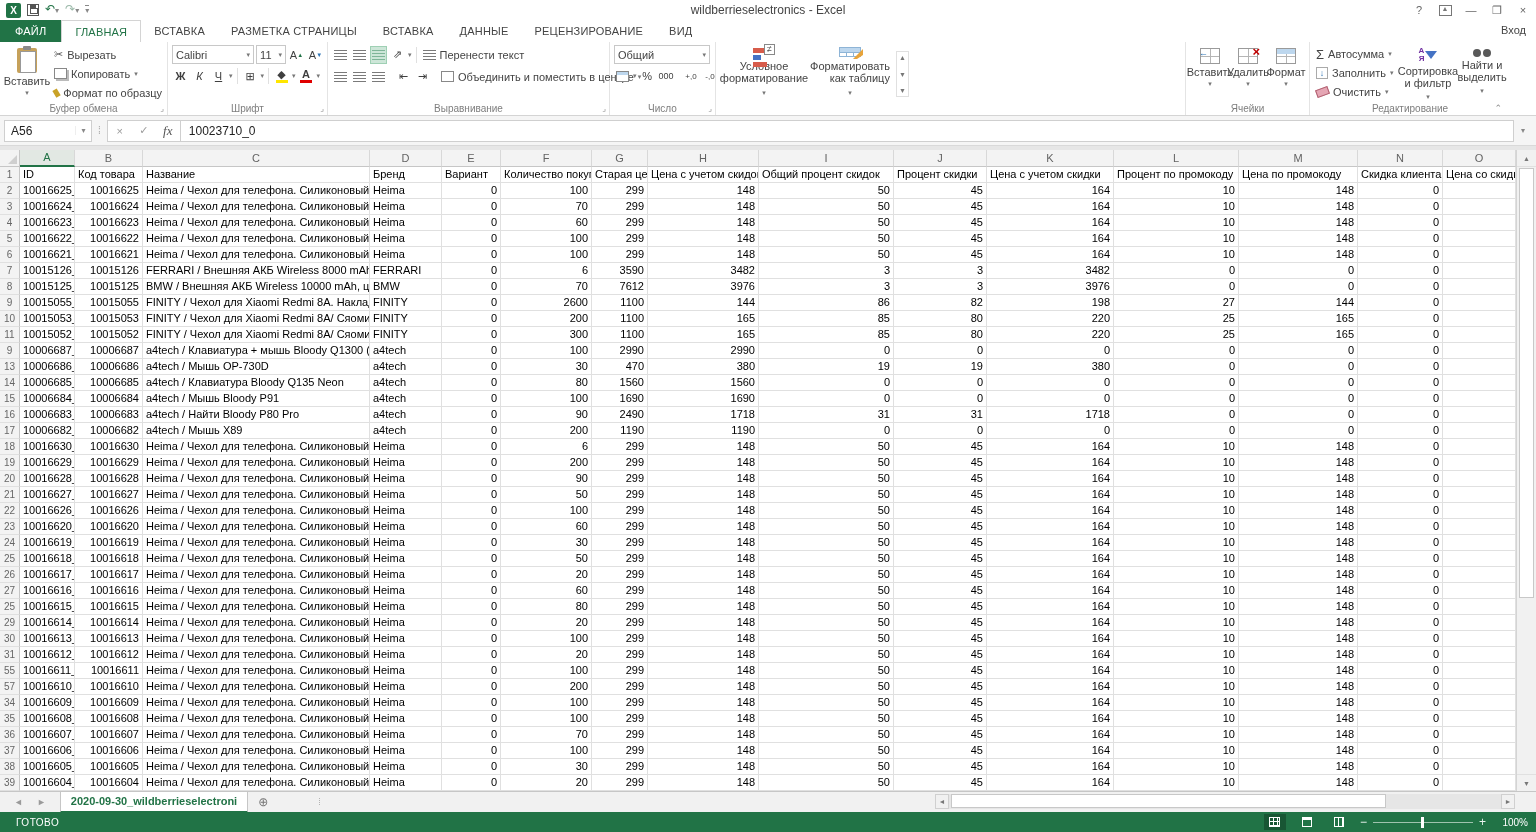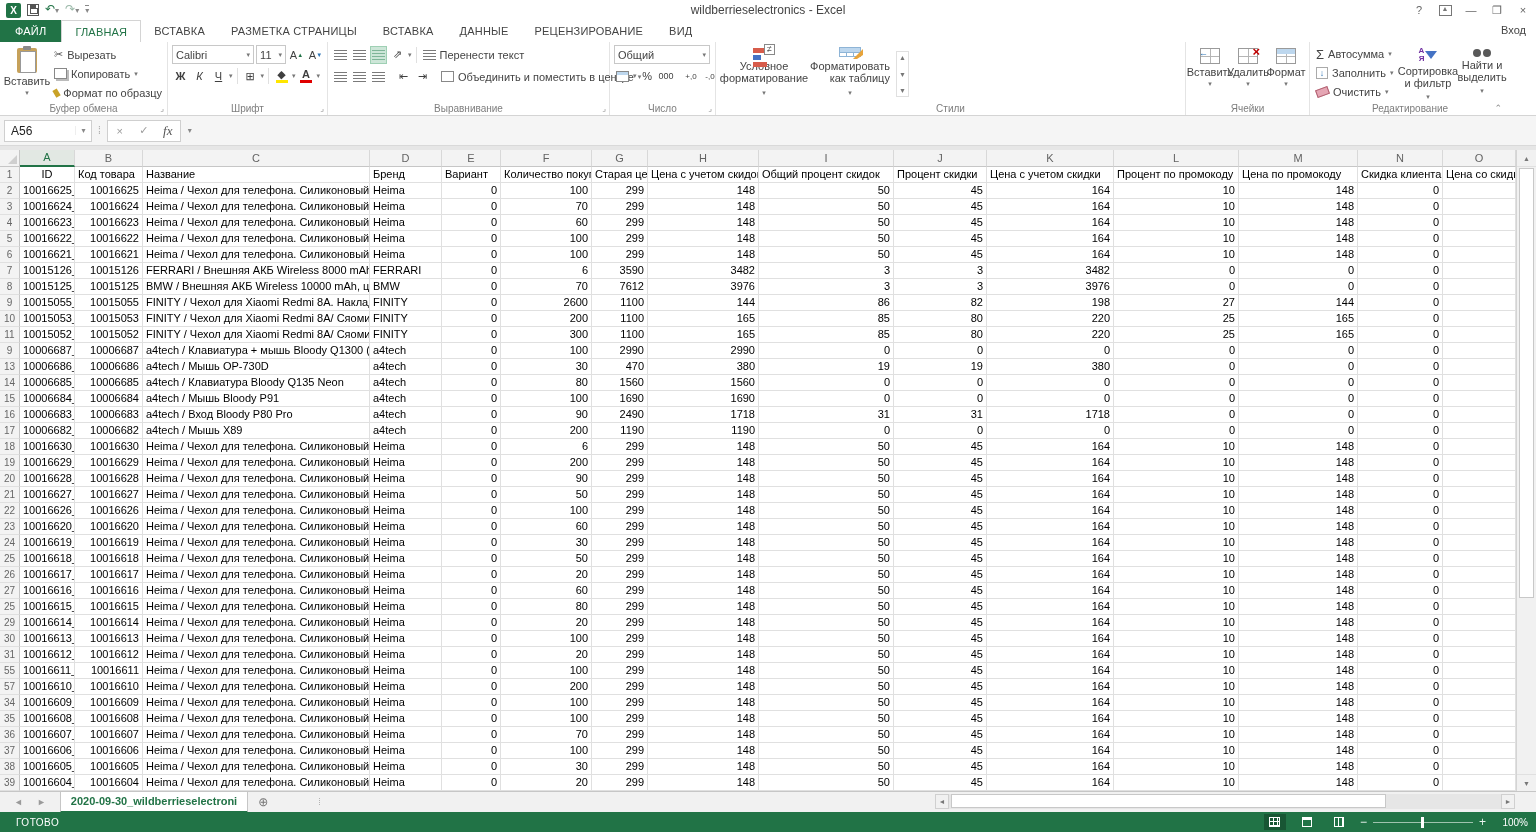--- a/index.html
+++ b/index.html
@@ -340,21 +340,20 @@
     <div class="bigbtn" style="width:84px;text-align:right;">
       <span class="tbl-ico"></span>
       <span>Форматировать как таблицу</span>
         <span class="caret">▾</span>
     </div>
     <div class="gal-scroll">
         <span>▲</span>
         <span>▼</span>
         <span>▼</span>
       </div>
-    <span class="glabel">Стили</span>
   </div>
 
   <div class="rgroup" style="width:124px; display:flex; justify-content:center;">
     <div class="cellbtn">
         <span class="cell-ico ins"></span>
         <span>Вставить</span>
         <span class="caret">▾</span>
       </div>
     <div class="cellbtn">
         <span class="cell-ico del"></span>
@@ -415,20 +414,21 @@
   <div class="namebox">
     <span class="nb-text">A56</span>
     <span class="nb-caret">▾</span>
   </div>
   <span class="fb-dots">⁞</span>
   <div class="fb-btns">
     <span class="fb-btn">×</span>
     <span class="fb-btn">✓</span>
     <span class="fb-btn fx">fx</span>
   </div>
+  <div class="fb-value">10023710_0</div>
   <span class="fb-exp">▾</span>
 </div>
 
 <div class="sheet">
   <div class="colrow">
     <div class="corner"></div>
   <div class="colh sel" style="width: 55px;">A</div>
       <div class="colh" style="width: 68px;">B</div>
       <div class="colh" style="width: 227px;">C</div>
       <div class="colh" style="width: 72px;">D</div>
@@ -440,21 +440,21 @@
       <div class="colh" style="width: 93px;">J</div>
       <div class="colh" style="width: 127px;">K</div>
       <div class="colh" style="width: 125px;">L</div>
       <div class="colh" style="width: 119px;">M</div>
       <div class="colh" style="width: 85px;">N</div>
       <div class="colh" style="width: 73px;">O</div>
     </div>
   <div>
       <div class="grow">
         <div class="rnum">1</div>
-        <div class="cell" style="width: 55px; text-align: center;">ID</div>
+        <div class="cell" style="width: 55px;">ID</div>
         <div class="cell" style="width: 68px;">Код товара</div>
         <div class="cell" style="width: 227px;">Название</div>
         <div class="cell" style="width: 72px;">Бренд</div>
         <div class="cell" style="width: 59px;">Вариант</div>
         <div class="cell" style="width: 91px;">Количество покупок</div>
         <div class="cell" style="width: 56px;">Старая цена</div>
         <div class="cell" style="width: 111px;">Цена с учетом скидок</div>
         <div class="cell" style="width: 135px;">Общий процент скидок</div>
         <div class="cell" style="width: 93px;">Процент скидки</div>
         <div class="cell" style="width: 127px;">Цена с учетом скидки</div>
@@ -712,21 +712,21 @@
         <div class="cell num" style="width: 127px;">0</div>
         <div class="cell num" style="width: 125px;">0</div>
         <div class="cell num" style="width: 119px;">0</div>
         <div class="cell num" style="width: 85px;">0</div>
         <div class="cell" style="width: 73px;"></div>
       </div>
       <div class="grow">
         <div class="rnum">16</div>
         <div class="cell" style="width: 55px;">10006683_</div>
         <div class="cell num" style="width: 68px;">10006683</div>
-        <div class="cell" style="width: 227px;">a4tech / Вход Bloody P80 Pro</div>
+        <div class="cell" style="width: 227px;">a4tech / Найти Bloody P80 Pro</div>
         <div class="cell" style="width: 72px;">a4tech</div>
         <div class="cell num" style="width: 59px;">0</div>
         <div class="cell num" style="width: 91px;">90</div>
         <div class="cell num" style="width: 56px;">2490</div>
         <div class="cell num" style="width: 111px;">1718</div>
         <div class="cell num" style="width: 135px;">31</div>
         <div class="cell num" style="width: 93px;">31</div>
         <div class="cell num" style="width: 127px;">1718</div>
         <div class="cell num" style="width: 125px;">0</div>
         <div class="cell num" style="width: 119px;">0</div>

